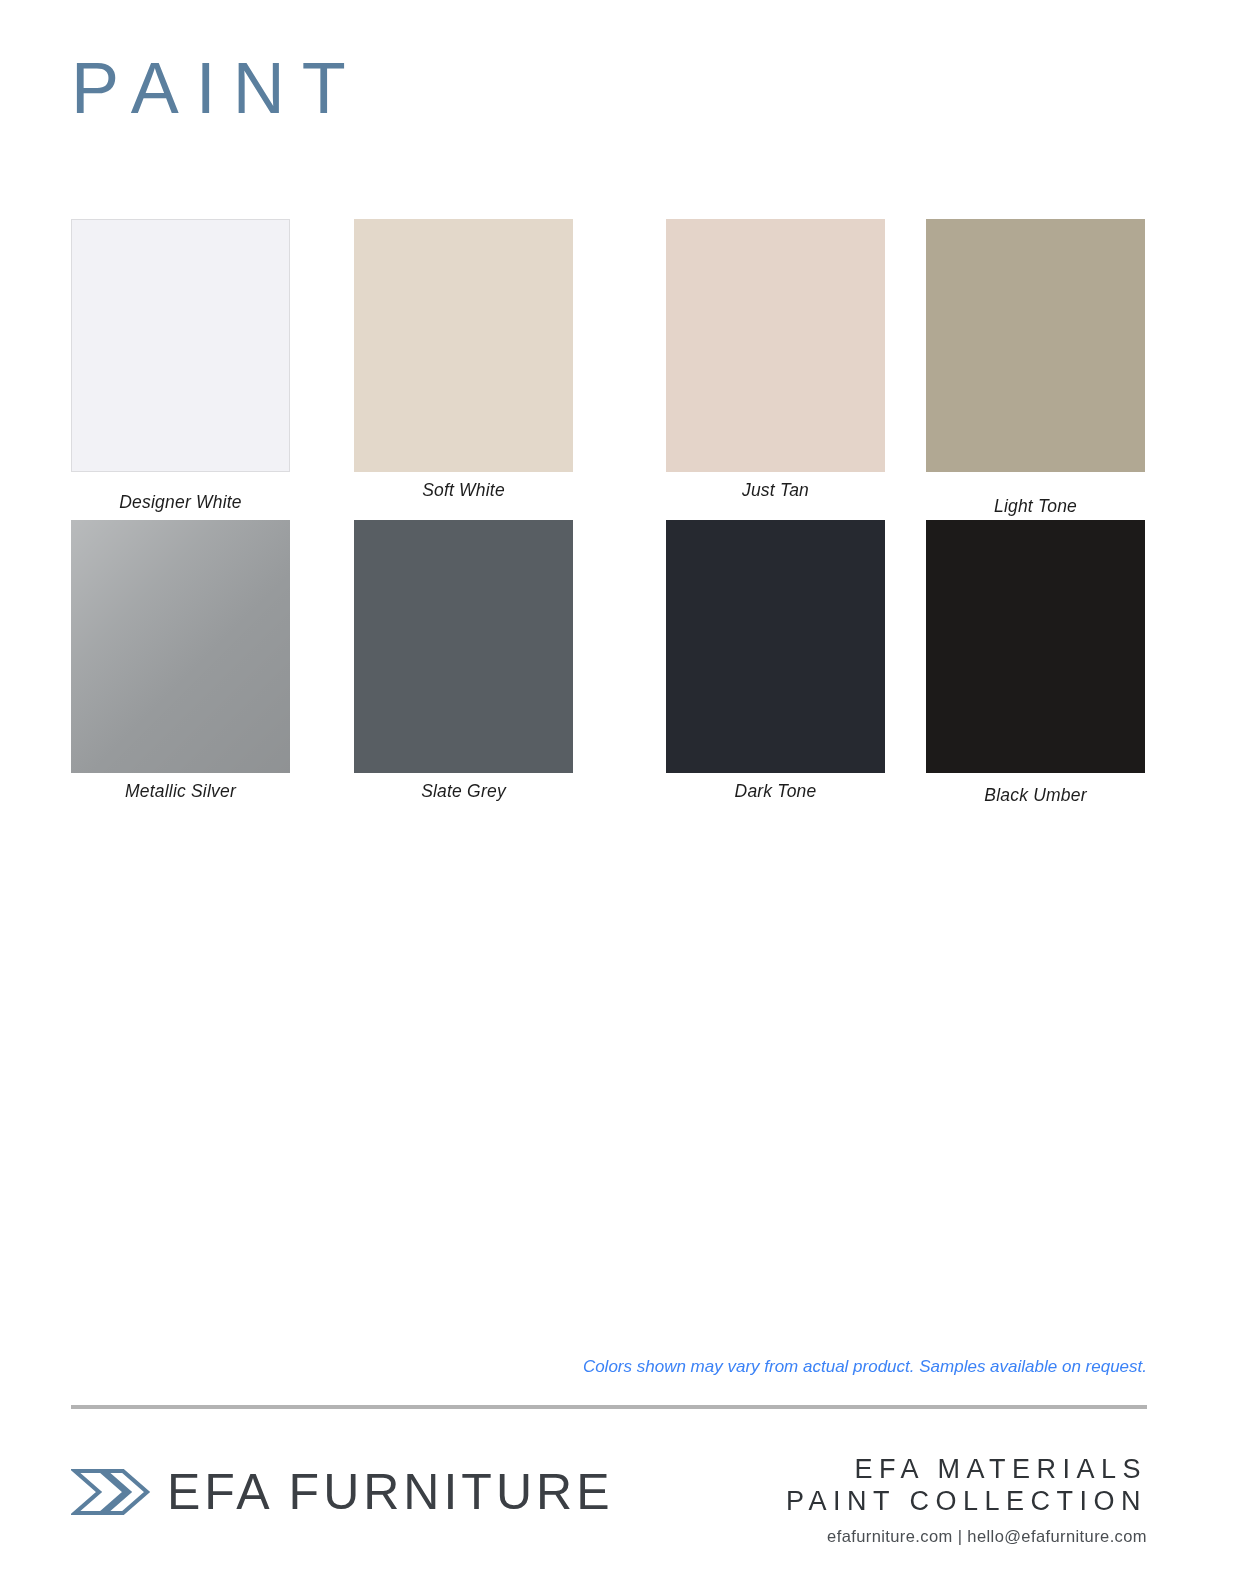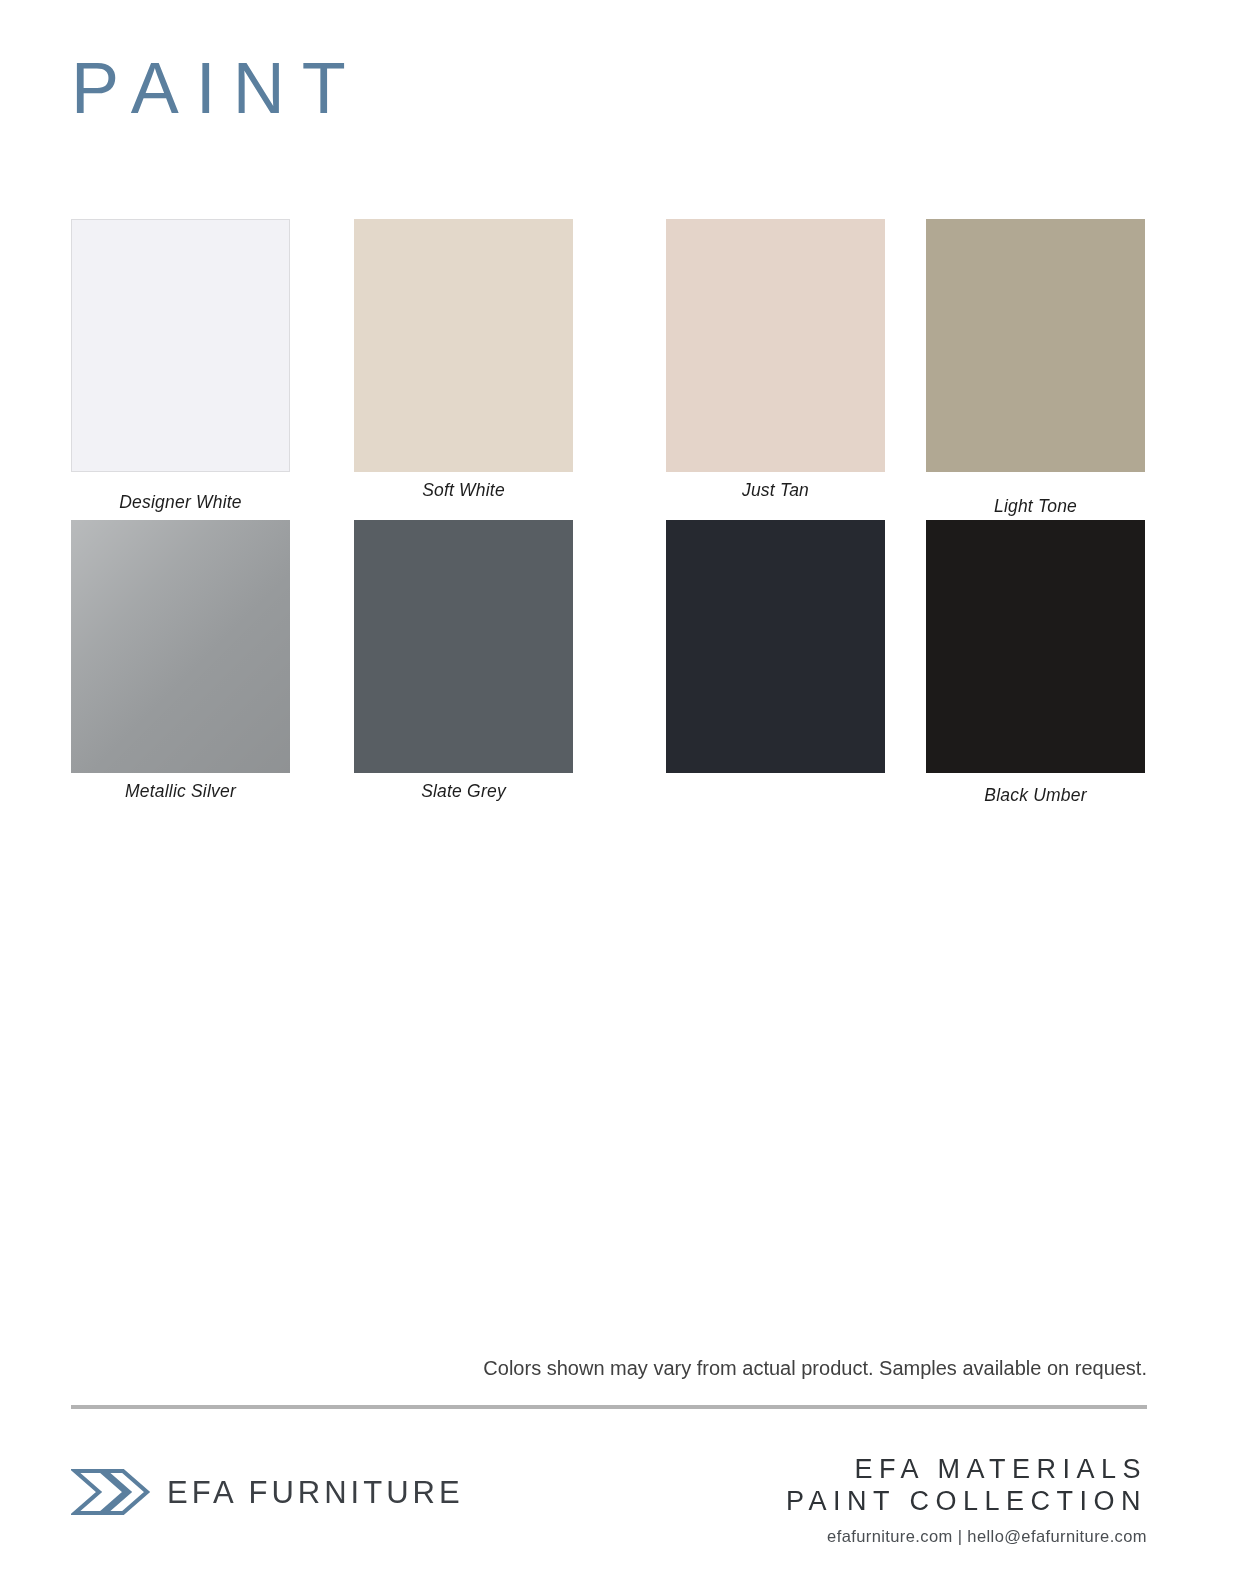--- a/index.html
+++ b/index.html
@@ -85,22 +85,23 @@
   .swatch-label.pad-a { padding-top: 20px; }
   .swatch-label.pad-b { padding-top: 8px; }
   .swatch-label.pad-c { padding-top: 12px; }
   .swatch-label.pad-d { padding-top: 24px; }
 
   
   .disclaimer {
     position: absolute;
     right: 86px;
     top: 1357px;
-    font-size: 20px;
-    color: #404040;
+    font-size: 17px;
+    font-style: italic;
+    color: #3b82f6;
     white-space: nowrap;
   }
 
   .footer-rule {
     position: absolute;
     left: 71px;
     top: 1405px;
     width: 1076px;
     height: 4px;
     background: #b3b3b3;
@@ -113,21 +114,21 @@
     display: flex;
     align-items: center;
   }
   .brand-mark {
     width: 82px;
     height: 60px;
     margin-right: 14px;
     flex: 0 0 auto;
   }
   .brand-name {
-    font-size: 31px;
+    font-size: 50px;
     font-weight: 400;
     letter-spacing: 4px;
     color: #3b3f44;
     line-height: 1;
     white-space: nowrap;
   }
 
   .footer-right {
     position: absolute;
     right: 86px;
@@ -182,20 +183,21 @@
         <div class="swatch-cell col-0">
           <div class="swatch-chip metallic" style="background-color: rgb(154, 157, 159);"></div>
           <div class="swatch-label pad-b">Metallic Silver</div>
         </div>
         <div class="swatch-cell col-1">
           <div class="swatch-chip" style="background-color: rgb(88, 94, 99);"></div>
           <div class="swatch-label pad-b">Slate Grey</div>
         </div>
         <div class="swatch-cell col-2">
           <div class="swatch-chip" style="background-color: rgb(38, 41, 48);"></div>
+          <div class="swatch-label pad-b">Dark Tone</div>
         </div>
         <div class="swatch-cell col-3">
           <div class="swatch-chip" style="background-color: rgb(28, 26, 25);"></div>
           <div class="swatch-label pad-c">Black Umber</div>
         </div>
       </div>
     </div>
 
   <div class="disclaimer">Colors shown may vary from actual product. Samples available on request.</div>
 

